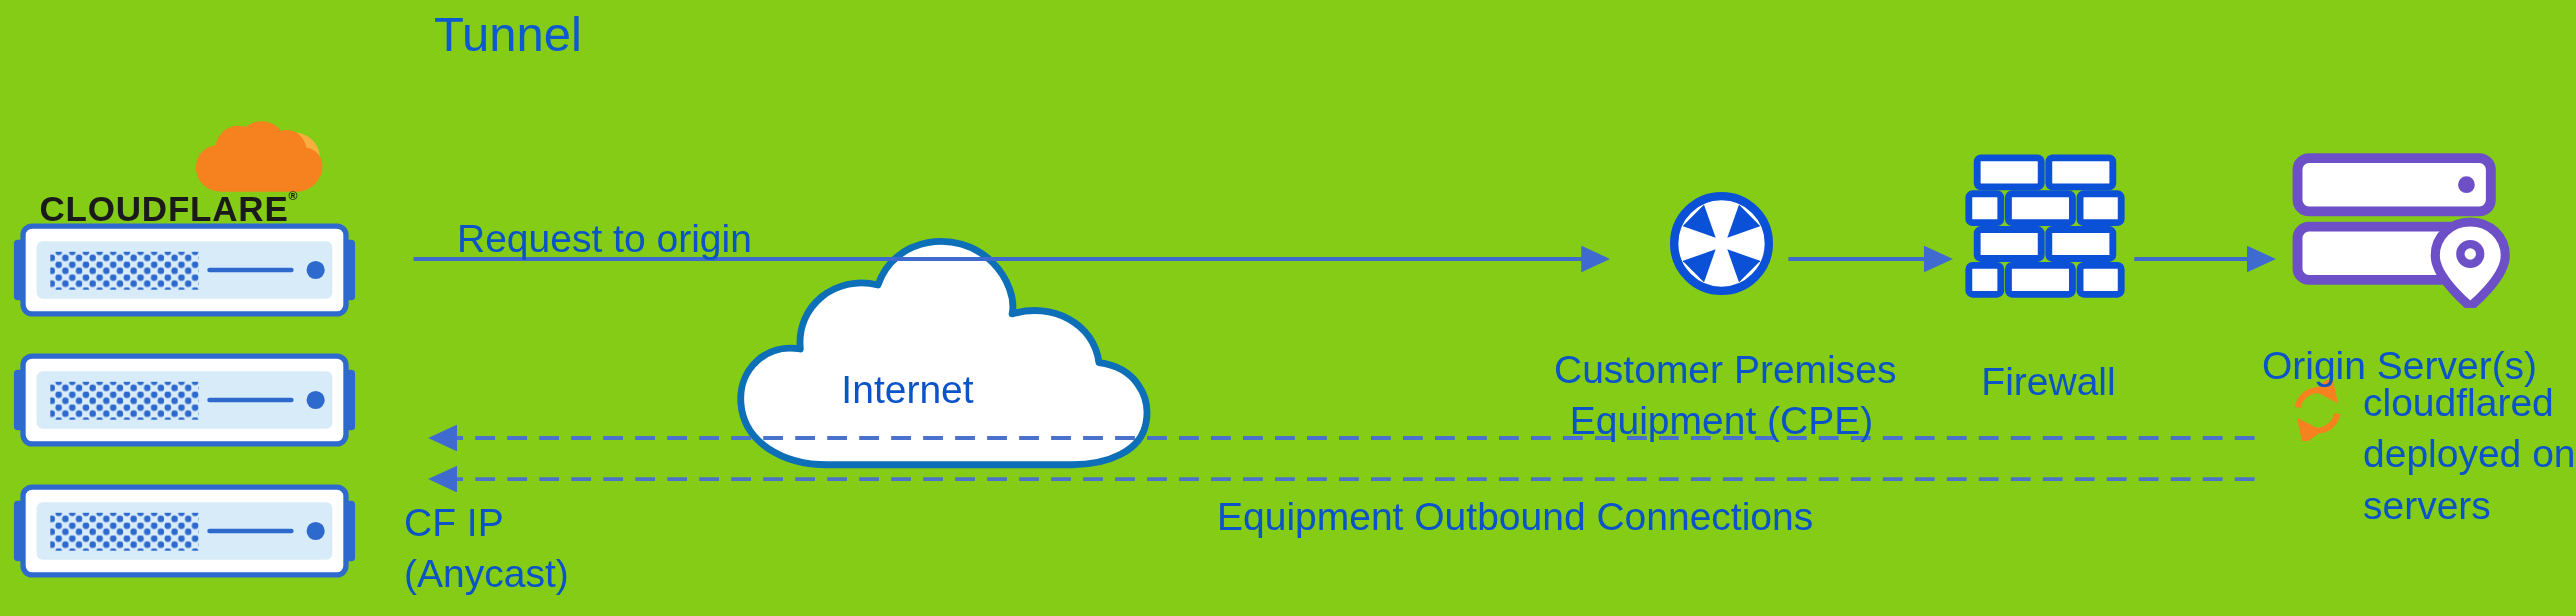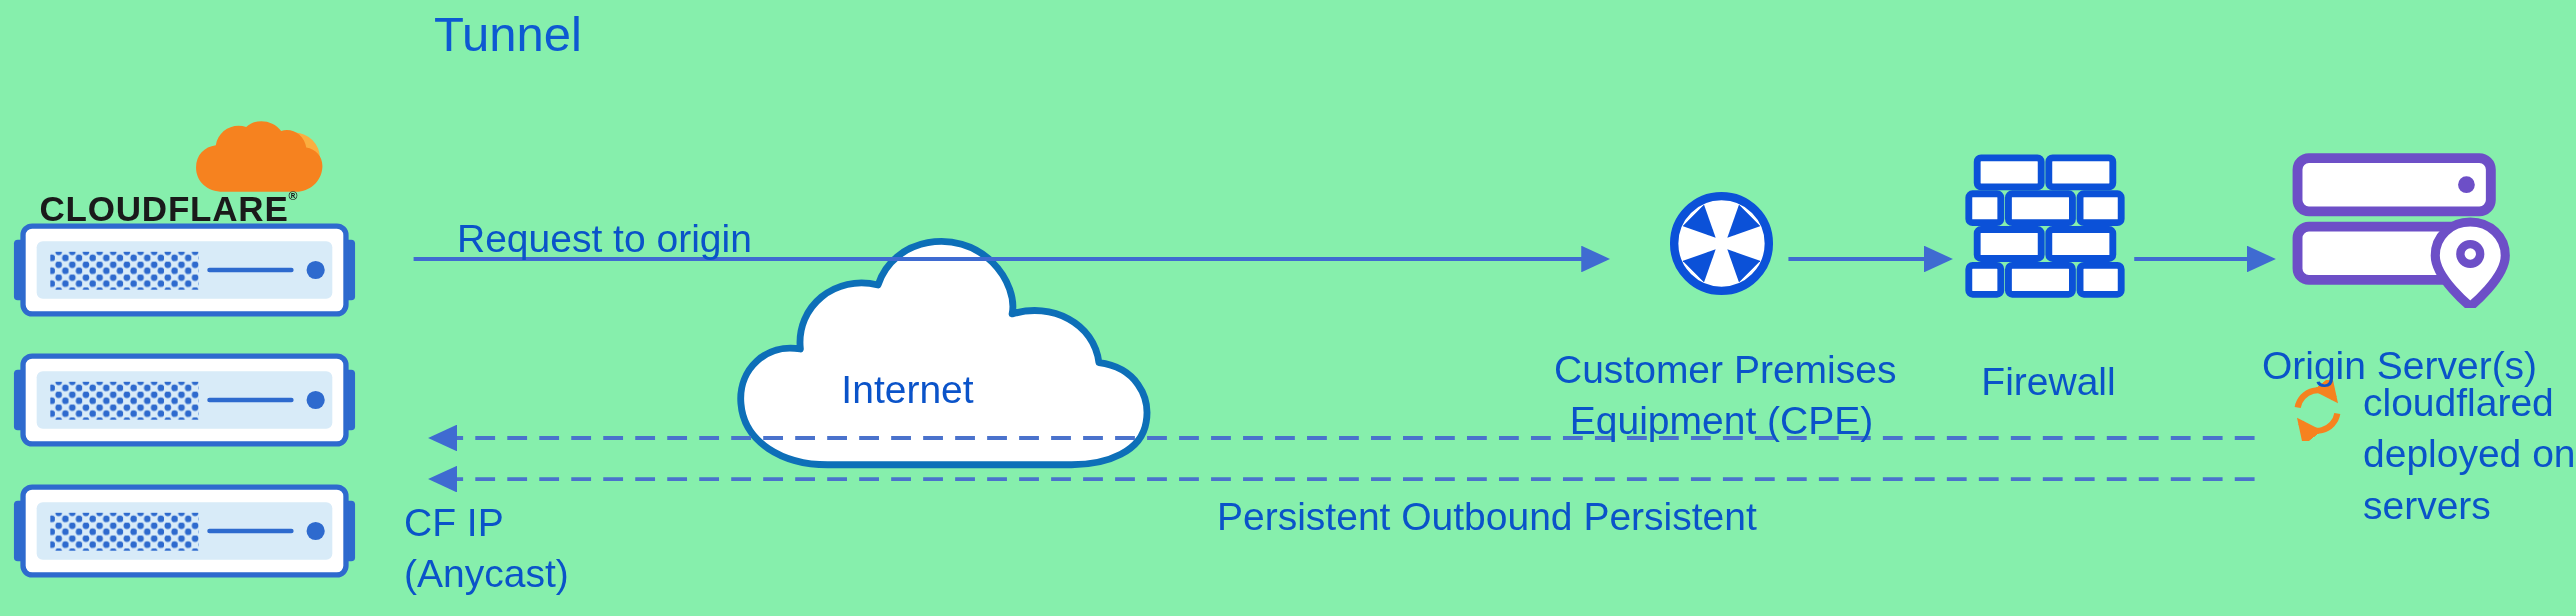--- a/index.html
+++ b/index.html
@@ -1,19 +1,19 @@
 <!DOCTYPE html>
 <html style="font-size:12.2px"><head>
 <meta charset="utf-8">
 <style>
   html,body{margin:0;padding:0;background:#ffffff;}
   .canvas{
     position:relative;
     width:2576px;height:617px;
-    background:#86efac;
+    background:#84cc16;
     font-family:"Liberation Sans", sans-serif;
     overflow:hidden;
   }
   .abs{position:absolute;}
   .lbl{
     color:#0a53c9;
     font-size:39px;
     line-height:1.32;
     white-space:pre;
   }
@@ -196,20 +196,20 @@
   <div class="abs lbl" id="request-label">Request to origin</div>
 
   <div class="abs lbl center" id="internet-label">Internet</div>
 
   <div class="abs lbl center" id="cpe-label"><span>Customer Premises</span><br><span>Equipment (CPE)</span></div>
 
   <div class="abs lbl center" id="firewall-label"><span>Firewall</span><br></div>
 
   <div class="abs lbl center" id="origin-label">Origin Server(s)</div>
 
-  <div class="abs lbl" id="persistent-label">Persistent Outbound Persistent</div>
+  <div class="abs lbl" id="persistent-label">Equipment Outbound Connections</div>
 
   <div class="abs lbl" id="cfip-label"><span>CF IP</span><br><span>(Anycast)</span></div>
 
   <div class="abs lbl" id="cloudflared-label"><span>cloudflared</span><br><span>deployed on</span><br><span>servers</span></div>
 
 </div>
 
 
 </body></html>

